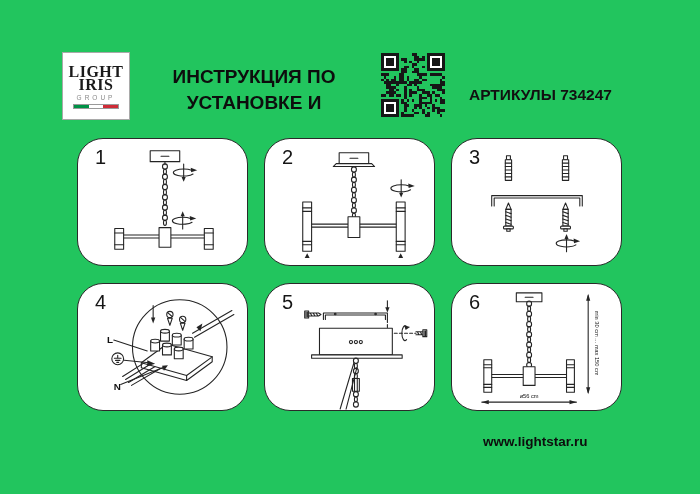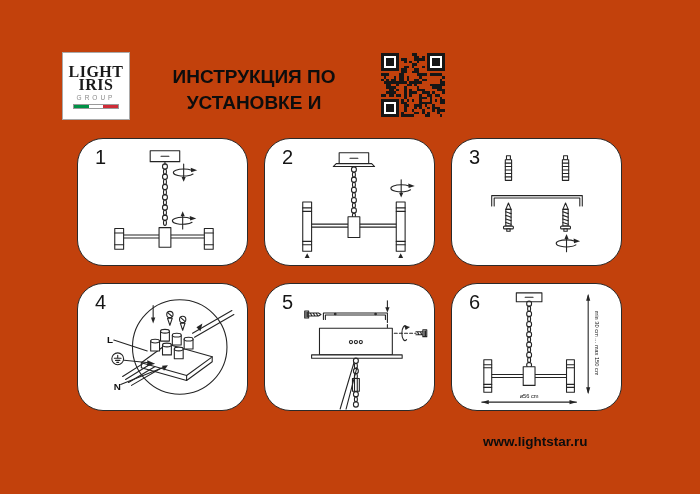--- a/index.html
+++ b/index.html
@@ -1,16 +1,16 @@
 <!DOCTYPE html>
 <html><head>
 <meta charset="utf-8">
 <style>
   html,body{margin:0;padding:0;background:#fff;}
-  .page{position:relative;width:700px;height:494px;background:#c2410c;overflow:hidden;
+  .page{position:relative;width:700px;height:494px;background:#22c55e;overflow:hidden;
         font-family:"Liberation Sans",sans-serif;color:#111;}
   
   .logo-box{position:absolute;left:62px;top:52px;width:68px;height:68px;background:#fff;
             border:1px solid #a9a9a9;box-sizing:border-box;display:flex;flex-direction:column;
             align-items:center;justify-content:center;padding-top:2px;}
   .logo-word{font-family:"Liberation Serif",serif;font-weight:bold;font-size:16px;line-height:13px;
              letter-spacing:.5px;color:#1a1a1a;}
   .logo-group{font-size:6.5px;letter-spacing:3px;color:#8a8a8a;margin-top:3px;}
   .logo-flag{width:46px;height:5px;margin-top:3px;display:flex;border:.5px solid #999;box-sizing:border-box;}
   .logo-flag span{flex:1;}
@@ -289,20 +289,21 @@
         <rect x="9" y="24" width="1" height="1" fill="#161616"></rect>
         <rect x="10" y="24" width="1" height="1" fill="#161616"></rect>
         <rect x="11" y="24" width="1" height="1" fill="#161616"></rect>
         <rect x="12" y="24" width="1" height="1" fill="#161616"></rect>
         <rect x="17" y="24" width="1" height="1" fill="#161616"></rect>
         <rect x="18" y="24" width="1" height="1" fill="#161616"></rect>
         <rect x="23" y="24" width="1" height="1" fill="#161616"></rect>
       </svg>
   </div>
 
+  <div class="articles">АРТИКУЛЫ 734247</div>
 
   <div class="grid">
 
     <section class="panel">
       <div class="num">1</div>
       <svg viewBox="0 0 171 128">
         <rect class="fw" x="73" y="12" width="30" height="11"></rect>
         <line class="ln" x1="84" y1="17.5" x2="92" y2="17.5"></line>
         <line class="ln" x1="88" y1="23" x2="88" y2="26"></line>
         <g class="ln">

